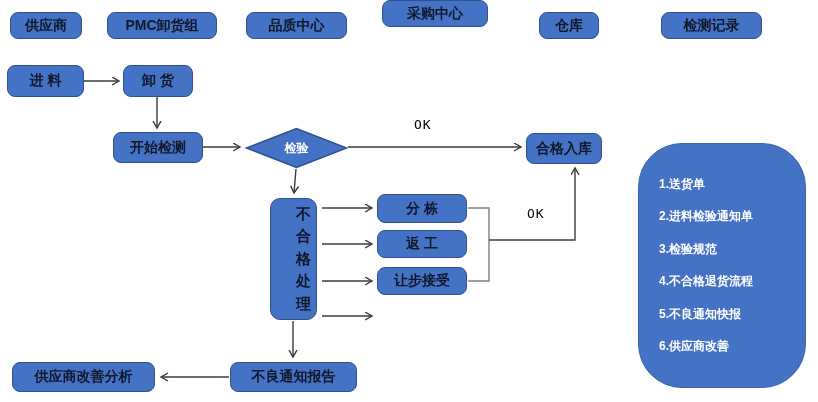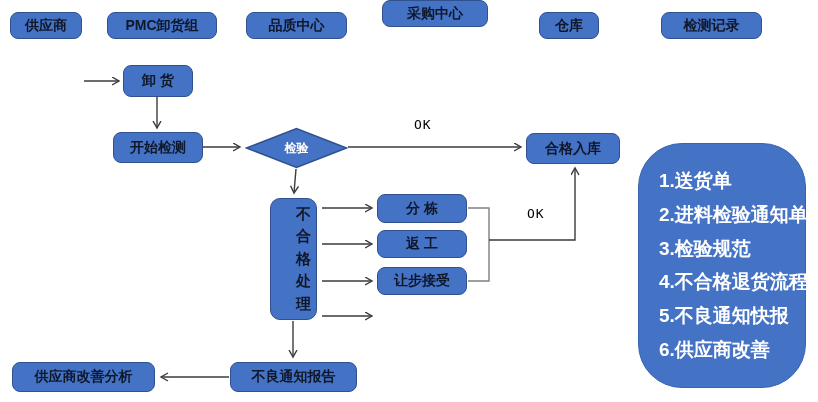--- a/index.html
+++ b/index.html
@@ -75,21 +75,21 @@
     border: 1px solid #3863B1;
     border-radius: 44px;
     display: flex;
     flex-direction: column;
     justify-content: space-evenly;
     padding: 16px 10px 16px 20px;
   }
   .panel-item {
     color: #ffffff;
     font-weight: bold;
-    font-size: 19px;
+    font-size: 12px;
     white-space: nowrap;
   }
 </style>
 </head>
 <body>
 
 <div class="stage">
 
   <svg class="wires" viewBox="0 0 818 402">
     <defs>
@@ -122,31 +122,32 @@
     <path d="M229,377 H161" fill="none" stroke="#3B3B3B" stroke-width="1.4" marker-end="url(#ah)"></path>
   </svg>
 
   <div class="node lane" style="left:10px;top:12px;width:72px;height:27px">供应商</div>
   <div class="node lane" style="left:107px;top:12px;width:110px;height:27px">PMC卸货组</div>
   <div class="node lane" style="left:246px;top:12px;width:101px;height:27px">品质中心</div>
   <div class="node lane" style="left:382px;top:0;width:106px;height:27px">采购中心</div>
   <div class="node lane" style="left:539px;top:12px;width:60px;height:27px">仓库</div>
   <div class="node lane" style="left:661px;top:12px;width:101px;height:27px">检测记录</div>
 
+  <div class="node" style="left:7px;top:65px;width:77px;height:32px">进 料</div>
   <div class="node" style="left:123px;top:65px;width:70px;height:32px">卸 货</div>
   <div class="node" style="left:113px;top:132px;width:90px;height:31px">开始检测</div>
 
   <div class="diamond-wrap" style="left:245px;top:127px;width:103px;height:42px">
     <svg width="103" height="42" viewBox="0 0 103 42">
       <polygon points="1.5,21 51.5,1.5 101.5,21 51.5,40.5" fill="#4472C4" stroke="#2F528F" stroke-width="1.5"></polygon>
     </svg>
     <span class="diamond-label">检验</span>
   </div>
 
-  <div class="node" style="left:526px;top:133px;width:94px;height:31px">合格入库</div>
+  <div class="node" style="left:526px;top:133px;width:76px;height:31px">合格入库</div>
 
   <div class="node tall" style="left:270px;top:198px;width:47px;height:122px">
     <span class="v-label">不合格处理</span>
   </div>
 
   <div class="node" style="left:377px;top:194px;width:90px;height:29px">分 栋</div>
   <div class="node" style="left:377px;top:230px;width:90px;height:28px">返 工</div>
   <div class="node" style="left:377px;top:267px;width:90px;height:28px">让步接受</div>
 
   <div class="node" style="left:230px;top:362px;width:127px;height:30px">不良通知报告</div>

